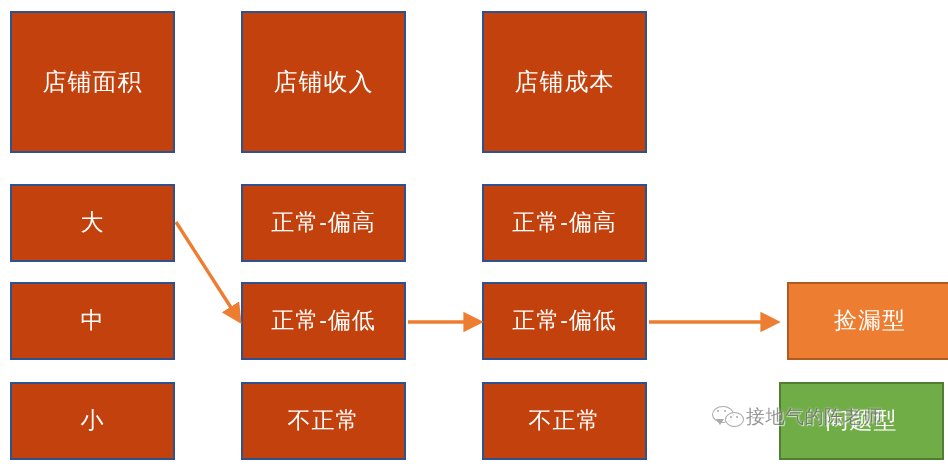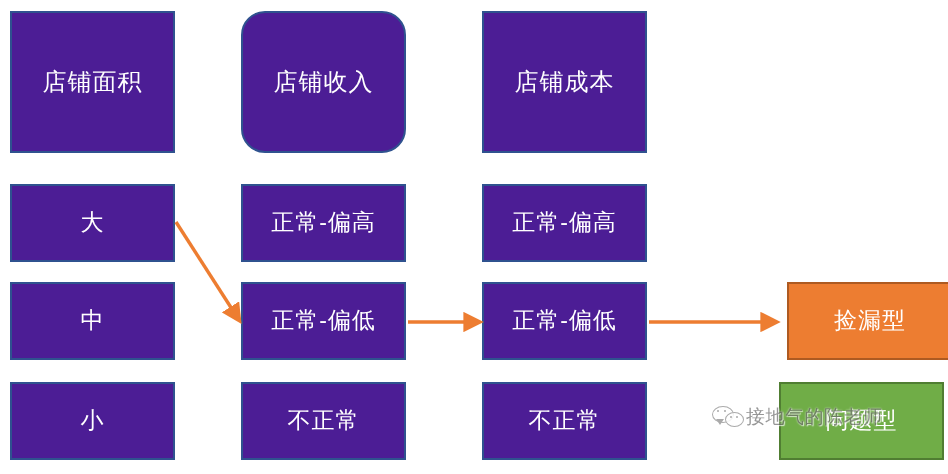--- a/index.html
+++ b/index.html
@@ -25,21 +25,21 @@
     justify-content: center;
     color: #ffffff;
     font-size: 23px;
     letter-spacing: 1px;
     line-height: 1.1;
     text-align: center;
     white-space: nowrap;
     user-select: none;
   }
   .node.blue {
-    background: #4c1d95;
+    background: #c2410c;
     border: 2px solid #2F528F;
   }
   .node.orange {
     background: #ED7D31;
     border: 2px solid #AE5A21;
   }
   .node.green {
     background: #70AD47;
     border: 2px solid #507E32;
   }
@@ -100,21 +100,21 @@
     border-right: 4px solid transparent;
   }
 </style>
 </head>
 <body>
 
 <div id="canvas">
 
   <div class="node blue header" style="left:10px; top:11px; width:165px; height:142px;">店铺面积</div>
 
-  <div class="node blue header" style="left:241px; top:11px; width:165px; height:142px;border-radius:24px;">店铺收入</div>
+  <div class="node blue header" style="left:241px; top:11px; width:165px; height:142px;">店铺收入</div>
 
   <div class="node blue header" style="left:482px; top:11px; width:165px; height:142px;text-align:right;">店铺成本</div>
 
   <div class="node blue" style="left:10px; top:184px; width:165px; height:78px;">大</div>
   <div class="node blue" style="left:10px; top:282px; width:165px; height:78px;">中</div>
   <div class="node blue" style="left:10px; top:382px; width:165px; height:78px;">小</div>
 
   <div class="node blue" style="left:241px; top:184px; width:165px; height:78px;">正常-偏高</div>
   <div class="node blue" style="left:241px; top:282px; width:165px; height:78px;">正常-偏低</div>
   <div class="node blue" style="left:241px; top:382px; width:165px; height:78px;">不正常</div>

